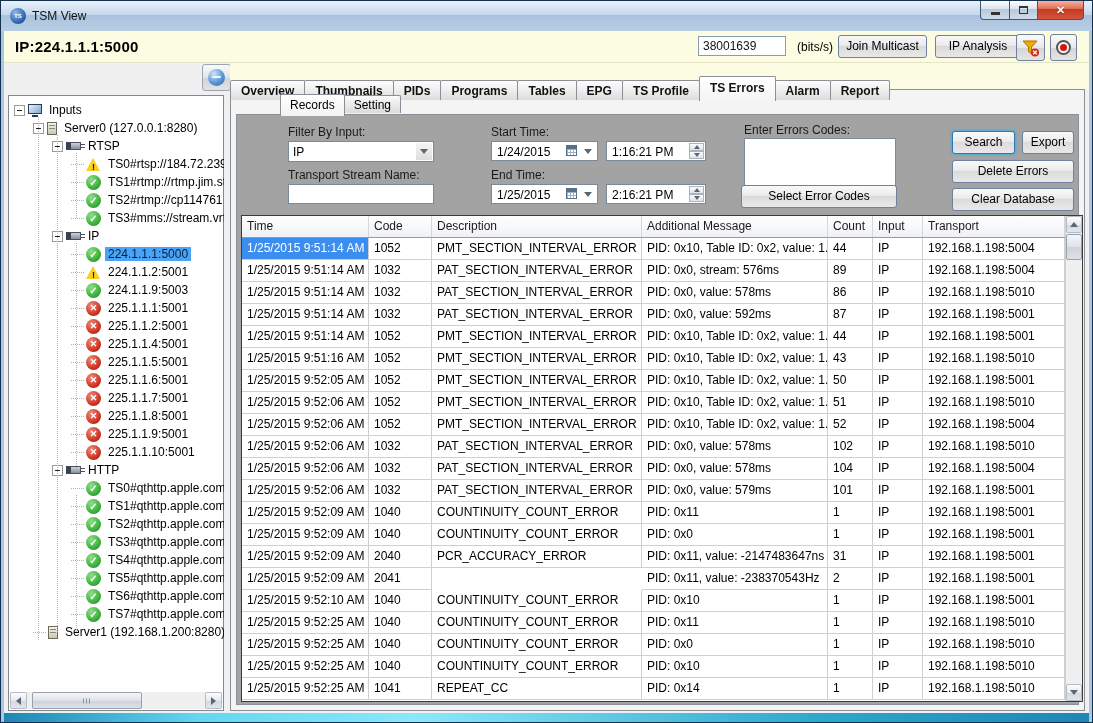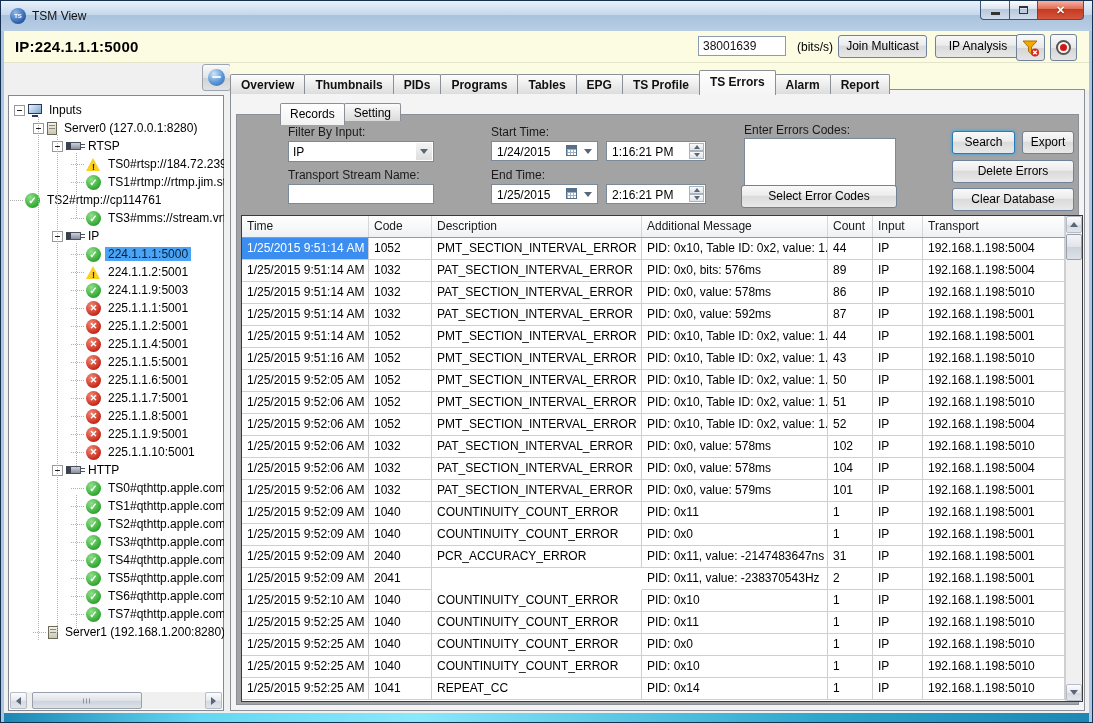--- a/index.html
+++ b/index.html
@@ -102,29 +102,29 @@
   
   .collapse-btn { position:absolute; left:198px; top:1px; width:29px; height:27px;
     border:1px solid #9aa5b2; border-radius:3px;
     background:linear-gradient(#fafafa,#e4e4e4 50%,#d2d2d2 51%,#e2e2e2);
     display:flex; align-items:center; justify-content:center; }
   .orb { width:17px; height:17px; border-radius:50%;
     background:radial-gradient(circle at 35% 28%, #cfe4f8, #5a96d6 55%, #2a64aa); position:relative; }
   .orb::after { content:''; position:absolute; left:4px; top:7px; width:9px; height:2px; background:#eef6ff; border-radius:1px; }
   
   .yellow-strip { position:absolute; left:226px; top:0; right:0; height:27px; background:#fbfce2; }
-  .tabstrip { position:absolute; left:226px; top:6px; height:25px; display:flex; align-items:flex-end; z-index:2; }
+  .tabstrip { position:absolute; left:226px; top:12px; height:25px; display:flex; align-items:flex-end; z-index:2; }
   .tab { height:20px; line-height:20px; padding:0 10px; font-weight:bold; font-size:12px;
     background:linear-gradient(#fdfdfd,#ececec 55%,#dcdcdc); border:1px solid #8b8f98; border-bottom:none;
     border-radius:2px 2px 0 0; margin-right:-1px; position:relative; z-index:1; color:#111; }
   .tab.active { height:25px; line-height:23px; z-index:5; margin-bottom:-1px;
     background:linear-gradient(#ffffff,#f4f4f4); }
   .tabpage { position:absolute; left:226px; top:26px; right:4px; bottom:2px;
     border:1px solid #8b8f98; background:#f4f4f4; }
-  .subtabstrip { position:absolute; left:5px; top:13px; height:22px; display:flex; align-items:flex-start; z-index:2;padding-left:44px; }
+  .subtabstrip { position:absolute; left:5px; top:3px; height:22px; display:flex; align-items:center; z-index:2;padding-left:44px; }
   .subtab { height:18px; line-height:18px; padding:0 9px; font-size:12px;
     background:linear-gradient(#fbfbfb,#e9e9e9 55%,#dadada); border:1px solid #8b8f98; border-bottom:none;
     border-radius:2px 2px 0 0; margin-right:-1px; position:relative; z-index:1; }
   .subtab.active { height:22px; line-height:20px; z-index:5; margin-bottom:-1px;
     background:linear-gradient(#ffffff,#f2f2f2); }
   .subpage { position:absolute; left:5px; top:24px; right:5px; bottom:5px;
     border:1px solid #8b8f98; background:#a3a3a3; }
   
   .flabel { position:absolute; font-size:12px; color:#1a1a1a; }
   .field { position:absolute; border:1px solid #7a8a99; background:#fff; font-size:12px; }
@@ -235,21 +235,21 @@
           <div class="trow" style="padding-left: 61px; text-align: center;">
             <div class="stub"></div>
             <div class="sicon warn"></div>
             <div class="tlabel">TS0#rtsp://184.72.239</div>
           </div>
           <div class="trow" style="padding-left: 61px;">
             <div class="stub"></div>
             <div class="sicon ok"></div>
             <div class="tlabel">TS1#rtmp://rtmp.jim.str</div>
           </div>
-          <div class="trow" style="">
+          <div class="trow" style="padding-left: 61px;">
             <div class="stub"></div>
             <div class="sicon ok"></div>
             <div class="tlabel">TS2#rtmp://cp114761</div>
           </div>
           <div class="trow" style="padding-left: 61px;">
             <div class="stub"></div>
             <div class="sicon ok"></div>
             <div class="tlabel">TS3#mms://stream.vrf</div>
           </div>
           <div class="trow" style="padding-left: 42px;">
@@ -484,21 +484,21 @@
                 <div class="bcell" style="width: 210px;">PMT_SECTION_INTERVAL_ERROR</div>
                 <div class="bcell" style="width: 186px;">PID: 0x10, Table ID: 0x2, value: 1...</div>
                 <div class="bcell" style="width: 45px;">44</div>
                 <div class="bcell" style="width: 50px;">IP</div>
                 <div class="bcell last">192.168.1.198:5004</div>
               </div>
               <div class="brow">
                 <div class="bcell" style="width: 127px;">1/25/2015 9:51:14 AM</div>
                 <div class="bcell" style="width: 63px;">1032</div>
                 <div class="bcell" style="width: 210px;">PAT_SECTION_INTERVAL_ERROR</div>
-                <div class="bcell" style="width: 186px;">PID: 0x0, bits: 576ms</div>
+                <div class="bcell" style="width: 186px;">PID: 0x0, stream: 576ms</div>
                 <div class="bcell" style="width: 45px;">89</div>
                 <div class="bcell" style="width: 50px;">IP</div>
                 <div class="bcell last">192.168.1.198:5004</div>
               </div>
               <div class="brow">
                 <div class="bcell" style="width: 127px;">1/25/2015 9:51:14 AM</div>
                 <div class="bcell" style="width: 63px;">1032</div>
                 <div class="bcell" style="width: 210px;">PAT_SECTION_INTERVAL_ERROR</div>
                 <div class="bcell" style="width: 186px;">PID: 0x0, value: 578ms</div>
                 <div class="bcell" style="width: 45px;">86</div>

